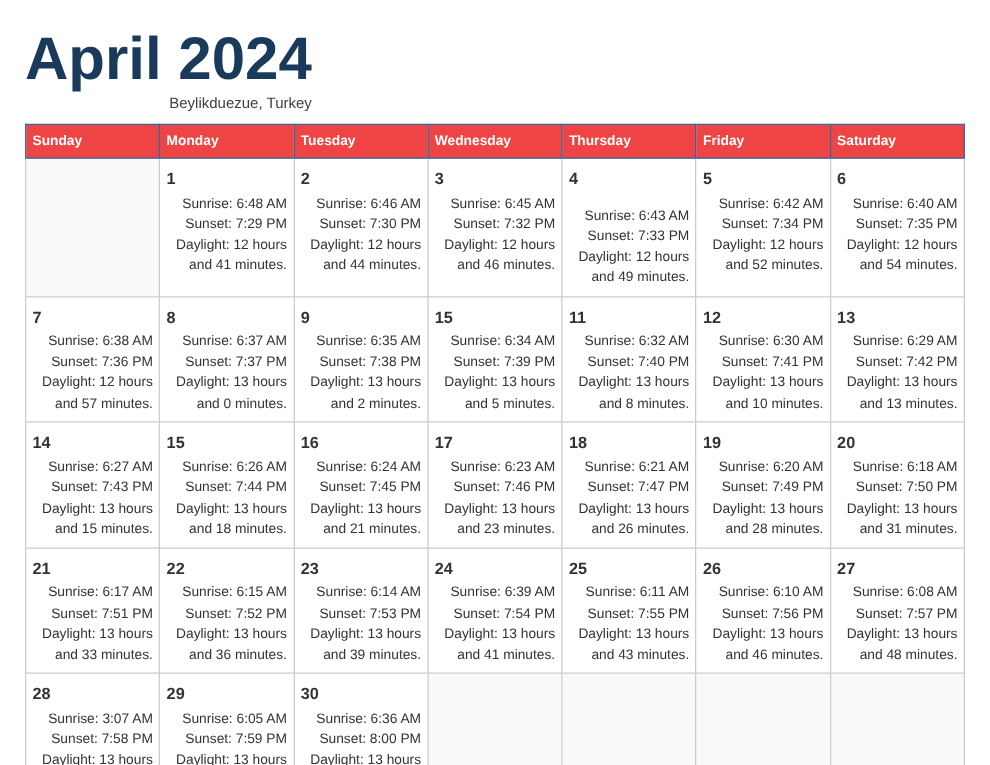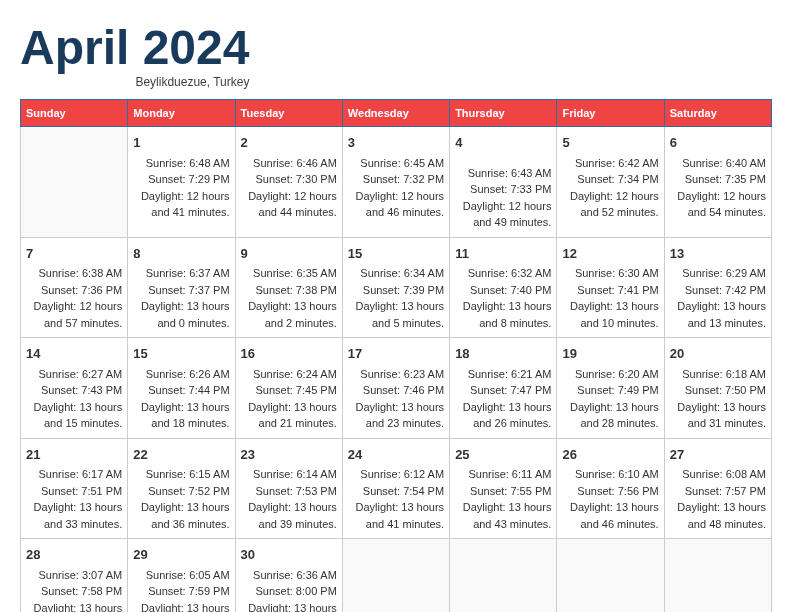--- a/index.html
+++ b/index.html
@@ -251,21 +251,21 @@
 Daylight: 13 hours and 36 minutes.</div>
         </td>
         <td>
           <span class="day-number">23</span>
           <div class="day-info" style="white-space: pre-line;">Sunrise: 6:14 AM
 Sunset: 7:53 PM
 Daylight: 13 hours and 39 minutes.</div>
         </td>
         <td>
           <span class="day-number">24</span>
-          <div class="day-info" style="white-space: pre-line;">Sunrise: 6:12 AM
+          <div class="day-info" style="white-space: pre-line;">Sunrise: 6:39 AM
 Sunset: 7:54 PM
 Daylight: 13 hours and 41 minutes.</div>
         </td>
         <td>
           <span class="day-number">25</span>
           <div class="day-info" style="white-space: pre-line;">Sunrise: 6:11 AM
 Sunset: 7:55 PM
 Daylight: 13 hours and 43 minutes.</div>
         </td>
         <td>

